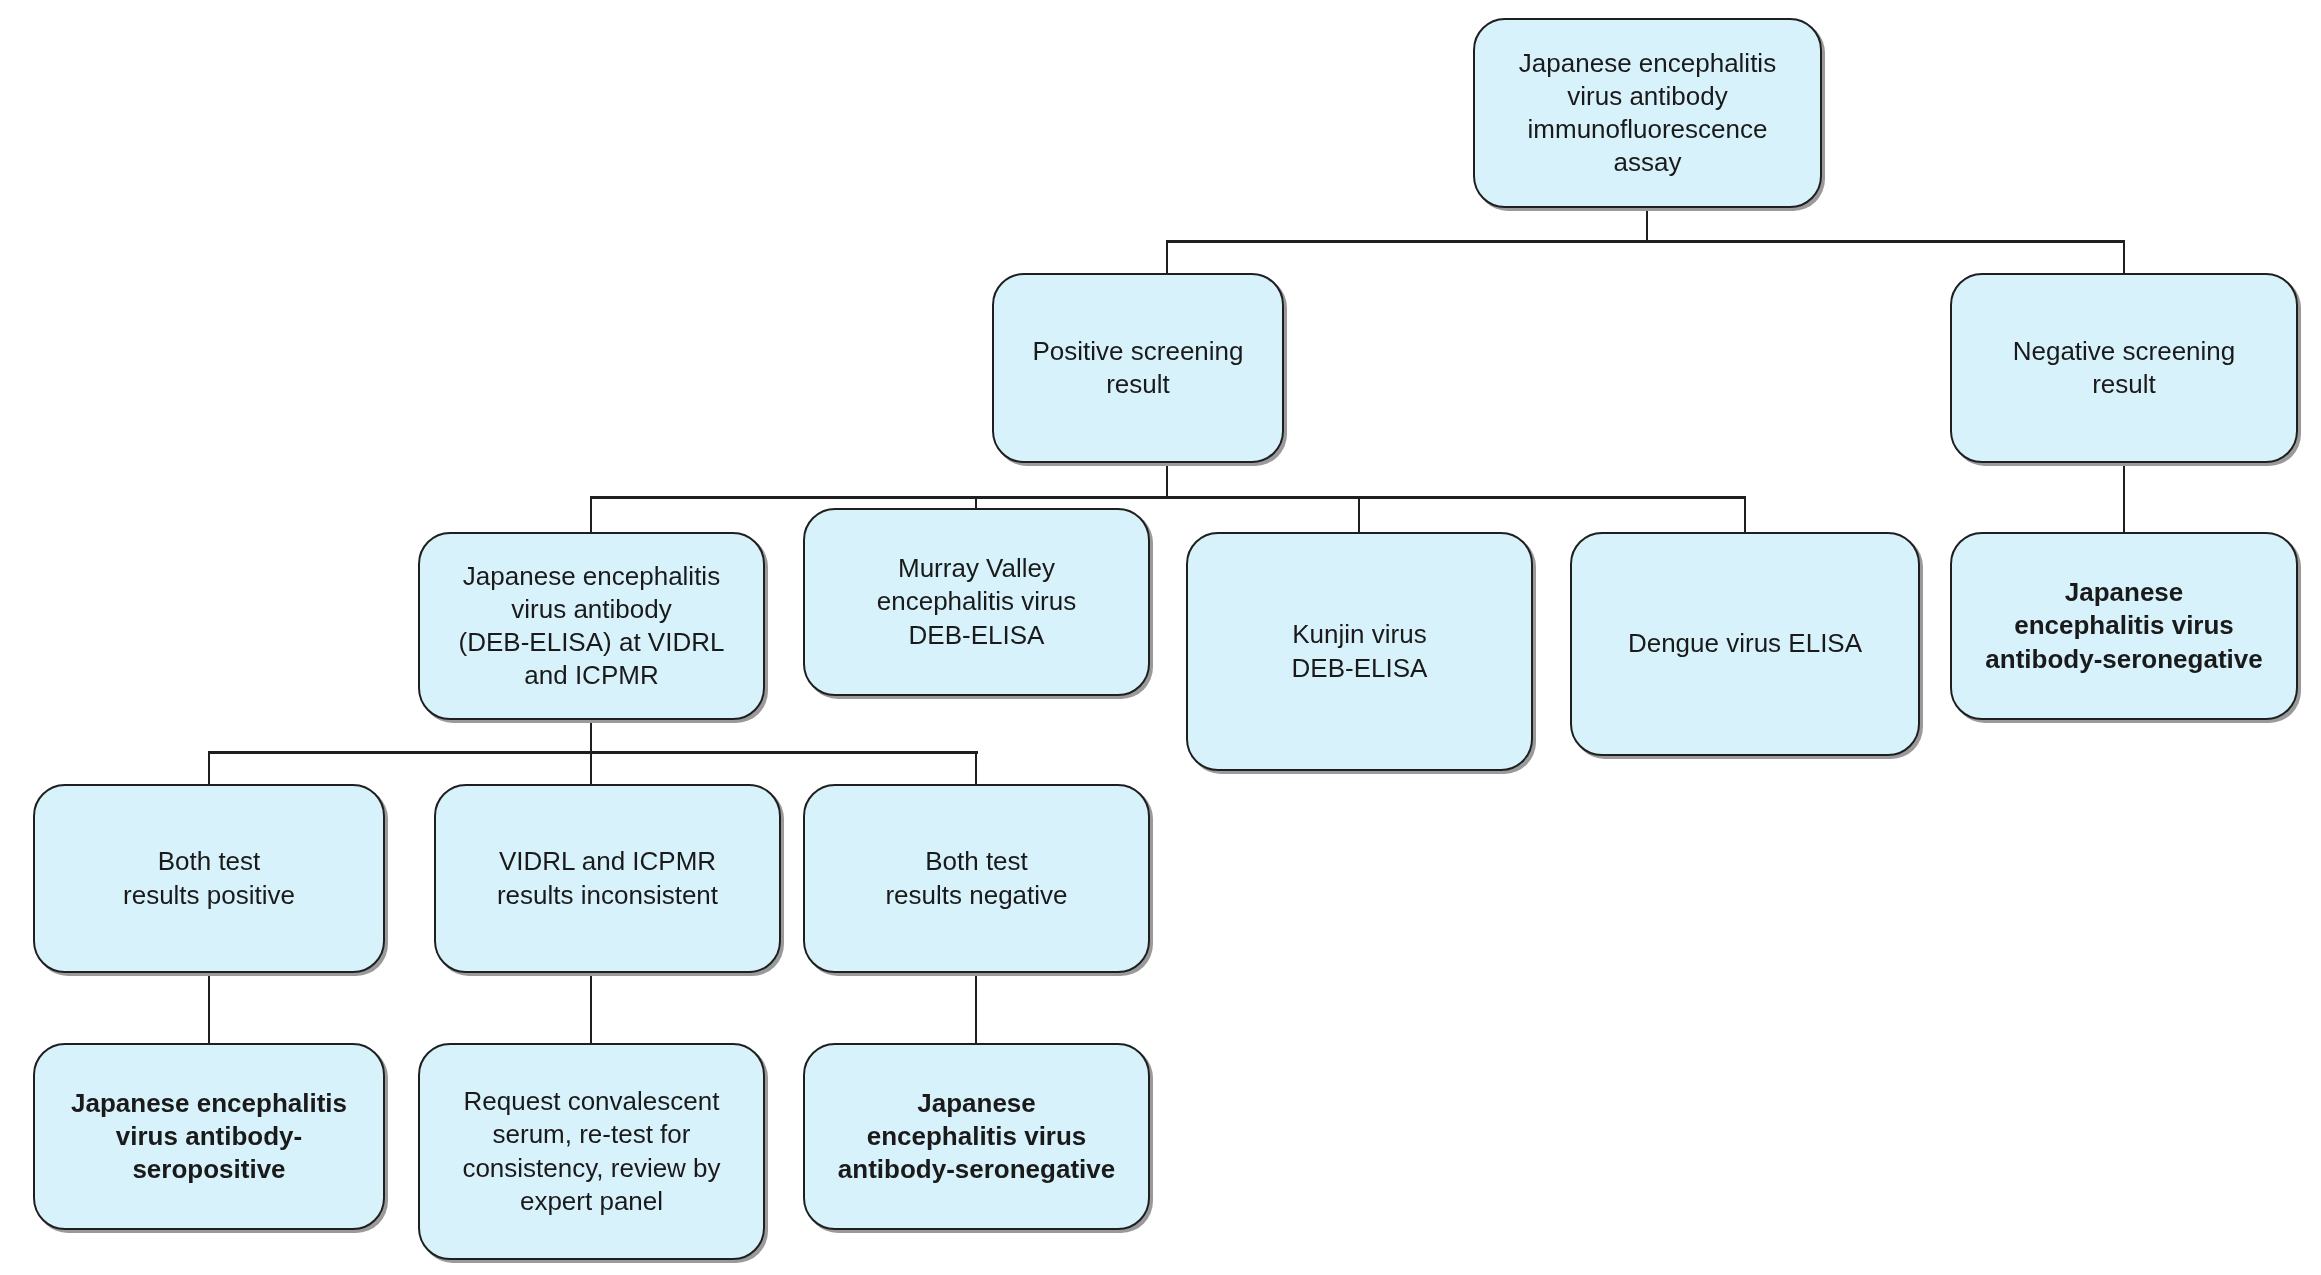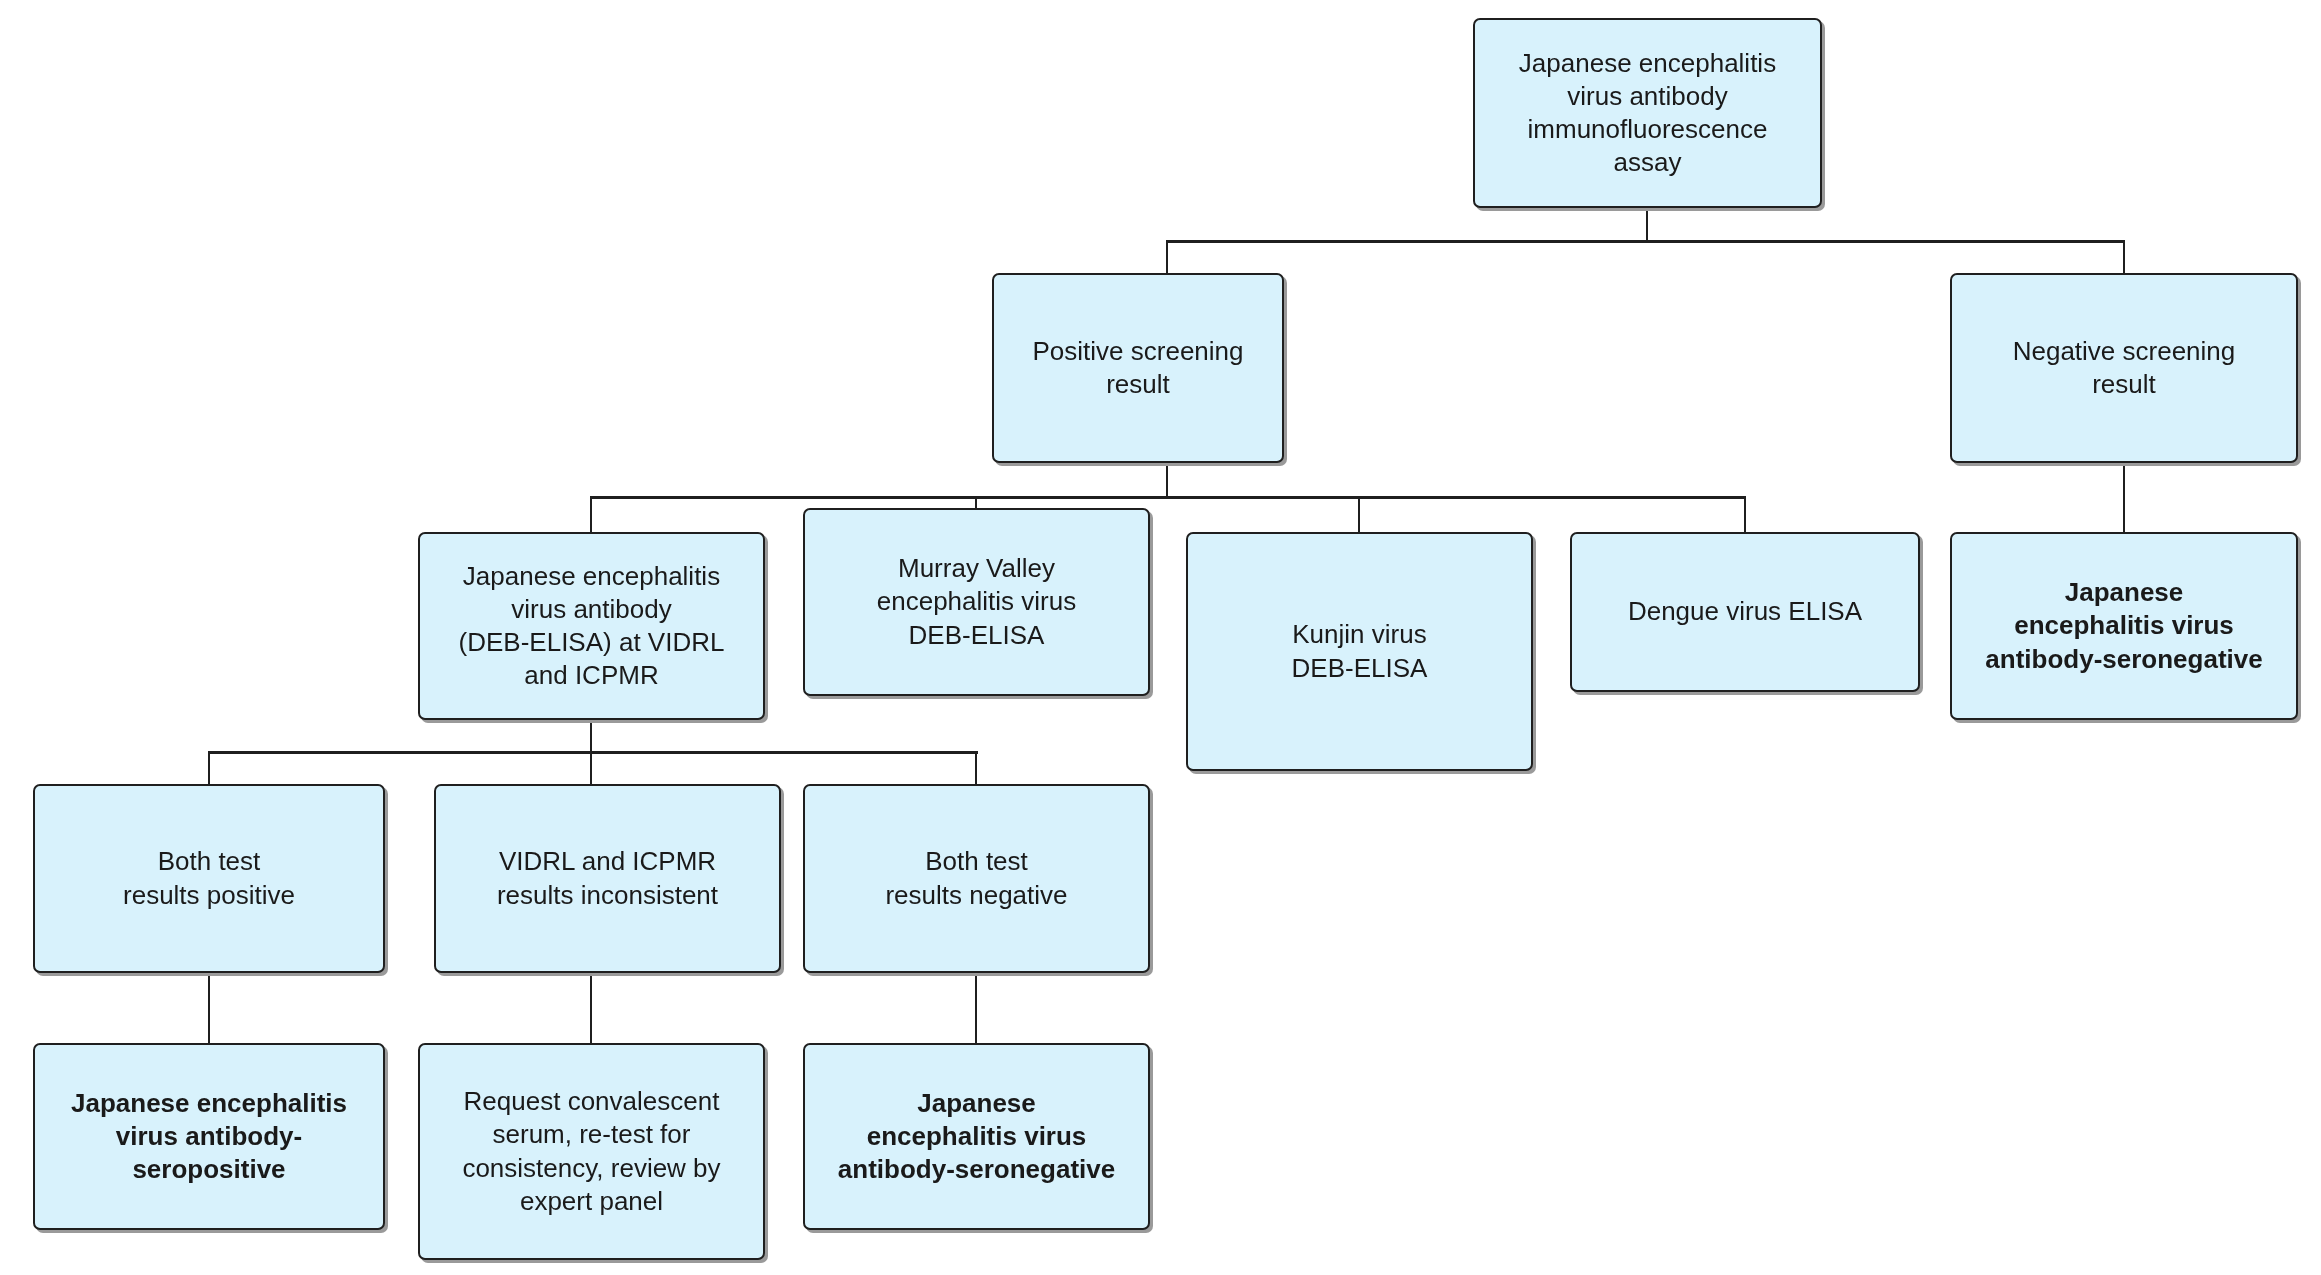--- a/index.html
+++ b/index.html
@@ -14,21 +14,21 @@
     background: #ffffff;
     font-family: "Liberation Sans", sans-serif;
     color: #1a1a1a;
     overflow: hidden;
   }
   .node {
     position: absolute;
     box-sizing: border-box;
     background: #d8f2fc;
     border: 2px solid #1f1f1f;
-    border-radius: 7px;
+    border-radius: 32px;
     box-shadow: 3px 3px 0 #9a9a9a;
     display: flex;
     align-items: center;
     justify-content: center;
     text-align: center;
     font-size: 26px;
     line-height: 1.27;
     white-space: pre-line;
     padding: 10px 18px;
   }
@@ -40,21 +40,21 @@
   .v { width: 2px; }
   .h { height: 3px; }
 
   
   #n-root        { left: 1473px; top: 18px;   width: 349px; height: 190px; }
   #n-positive    { left: 992px;  top: 273px;  width: 292px; height: 190px; }
   #n-negative    { left: 1950px; top: 273px;  width: 348px; height: 190px; text-align: center; }
   #n-jedeb       { left: 418px;  top: 532px;  width: 347px; height: 188px; }
   #n-murray      { left: 803px;  top: 508px;  width: 347px; height: 188px; }
   #n-kunjin      { left: 1186px; top: 532px;  width: 347px; height: 239px; }
-  #n-dengue      { left: 1570px; top: 532px;  width: 350px; height: 160px; }
+  #n-dengue      { left: 1570px; top: 532px;  width: 350px; height: 224px; }
   #n-seroneg-r   { left: 1950px; top: 532px;  width: 348px; height: 188px; }
   #n-bothpos     { left: 33px;   top: 784px;  width: 352px; height: 189px; }
   #n-inconsist   { left: 418px;  top: 784px;  width: 347px; height: 189px; margin-left: 16px; }
   #n-bothneg     { left: 803px;  top: 784px;  width: 347px; height: 189px; }
   #n-seropos     { left: 33px;   top: 1043px; width: 352px; height: 187px; }
   #n-request     { left: 418px;  top: 1043px; width: 347px; height: 217px; }
   #n-seroneg-b   { left: 803px;  top: 1043px; width: 347px; height: 187px; }
 
   
   #c-root-drop   { left: 1646px; top: 208px; height: 35px; }

